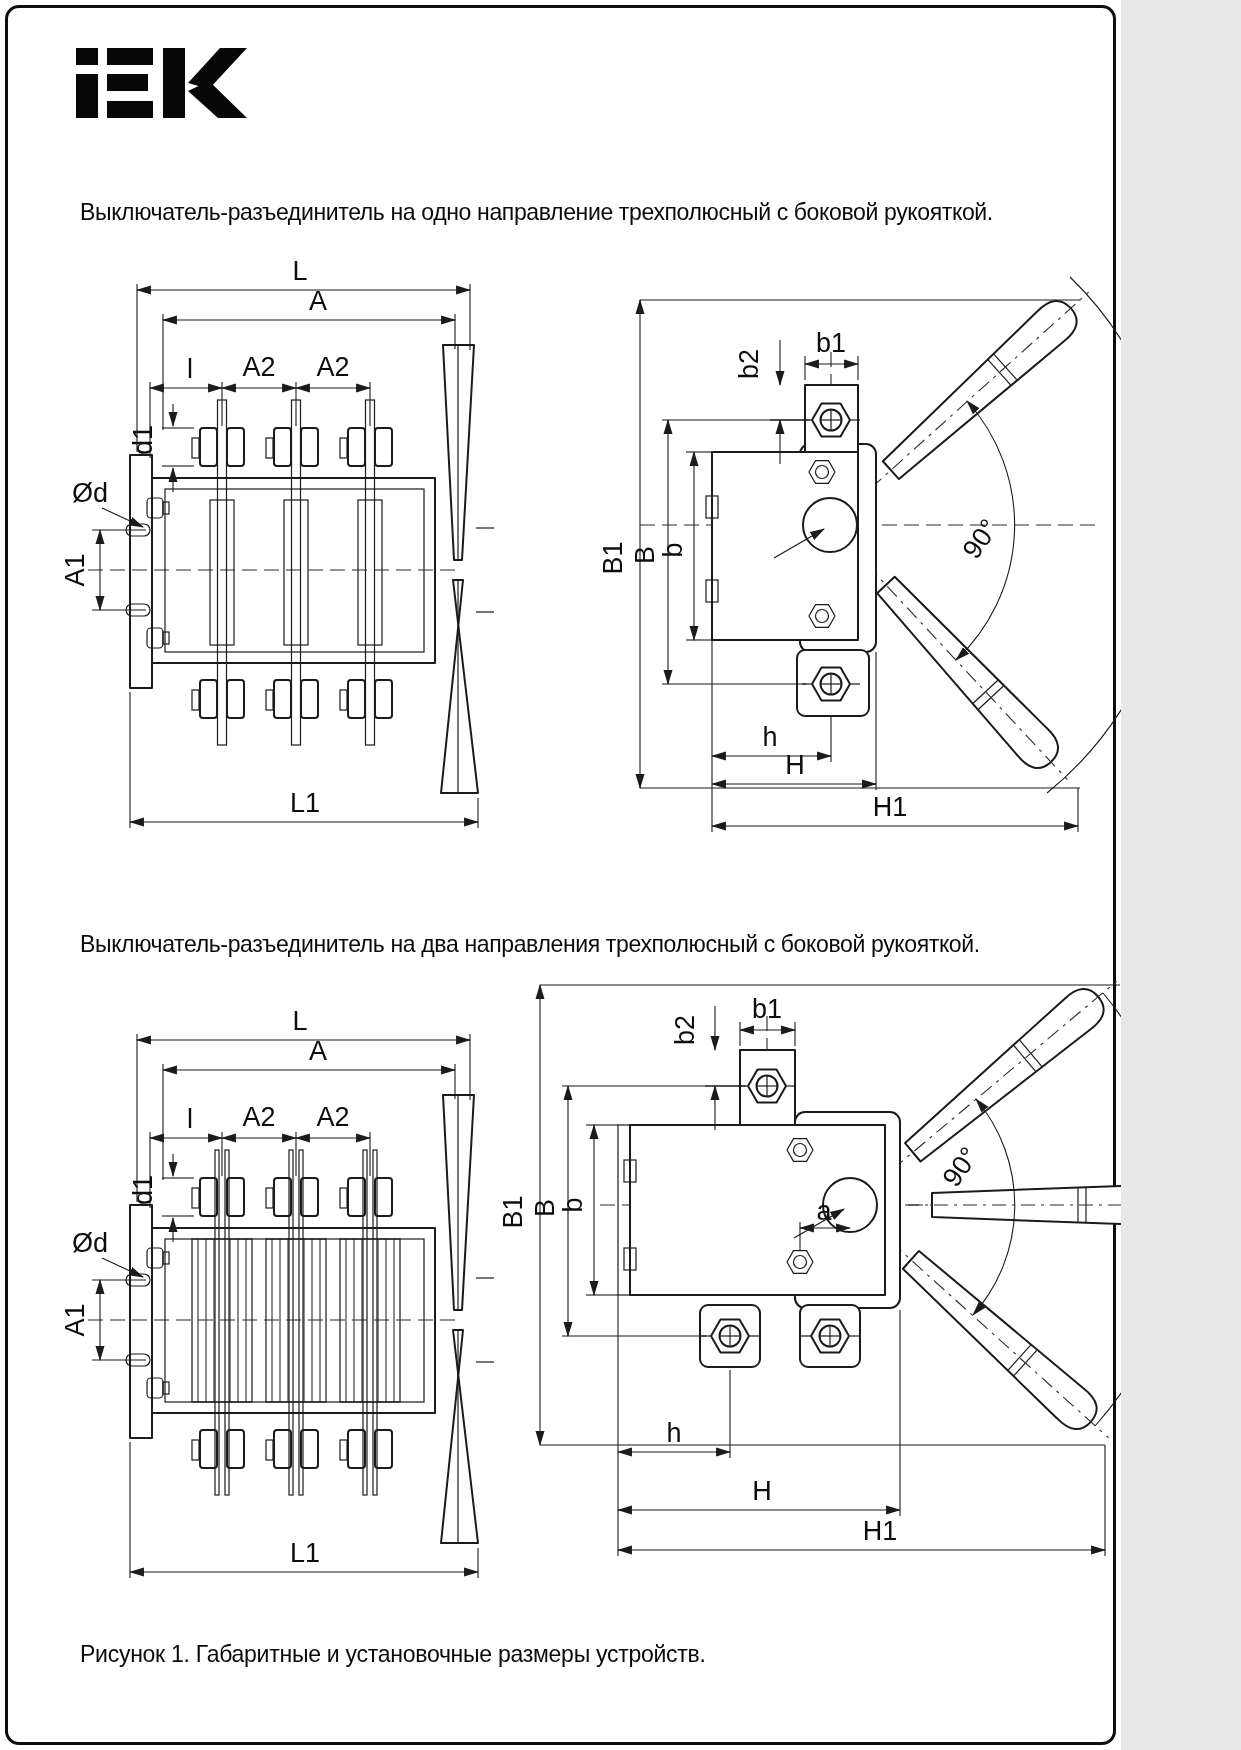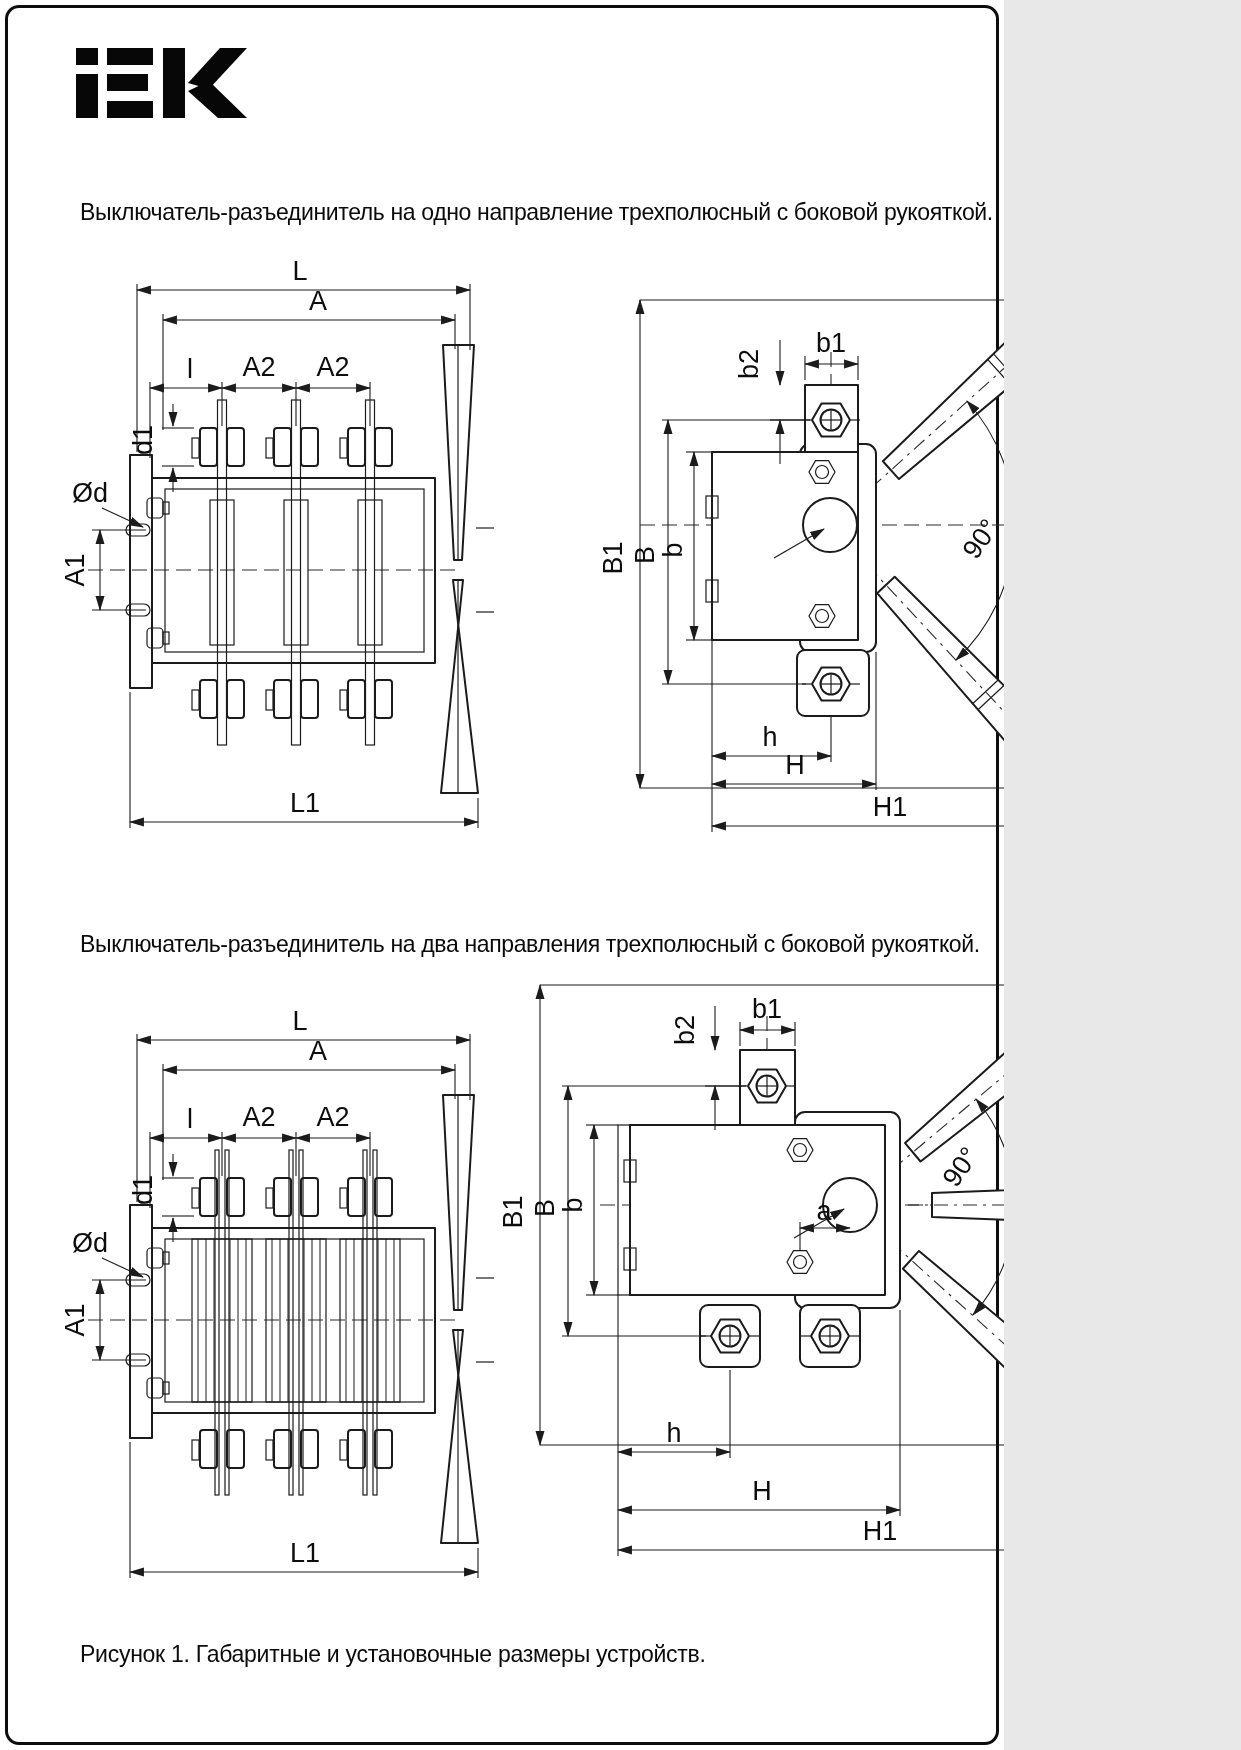--- a/index.html
+++ b/index.html
@@ -1,16 +1,16 @@
 <!DOCTYPE html>
 <html><head>
 <meta charset="utf-8">
 <style>
   html,body{margin:0;padding:0;background:#e8e8e8;}
-  .page{position:relative;width:1004px;height:1750px;background:#ffffff;overflow:hidden;
+  .page{position:relative;width:1121px;height:1750px;background:#ffffff;overflow:hidden;
         font-family:"Liberation Sans", sans-serif;color:#111;}
   .frame{position:absolute;inset:5px;border:3px solid #0d0d0d;border-radius:14px;pointer-events:none;}
   .logo{position:absolute;left:76px;top:46px;width:172px;height:74px;}
   .logo polygon,.logo rect{fill:#070707;}
   .fig-title{position:absolute;left:80px;width:1110px;font-size:24px;line-height:32px;
              letter-spacing:-0.4px;color:#0a0a0a;transform:scaleX(0.96);transform-origin:left;}
   .title1{top:196px;}
   .title2{top:928px;}
   .caption{position:absolute;left:80px;top:1640px;font-size:24px;letter-spacing:-0.3px;color:#0a0a0a;
            transform:scaleX(0.96);transform-origin:left;}

